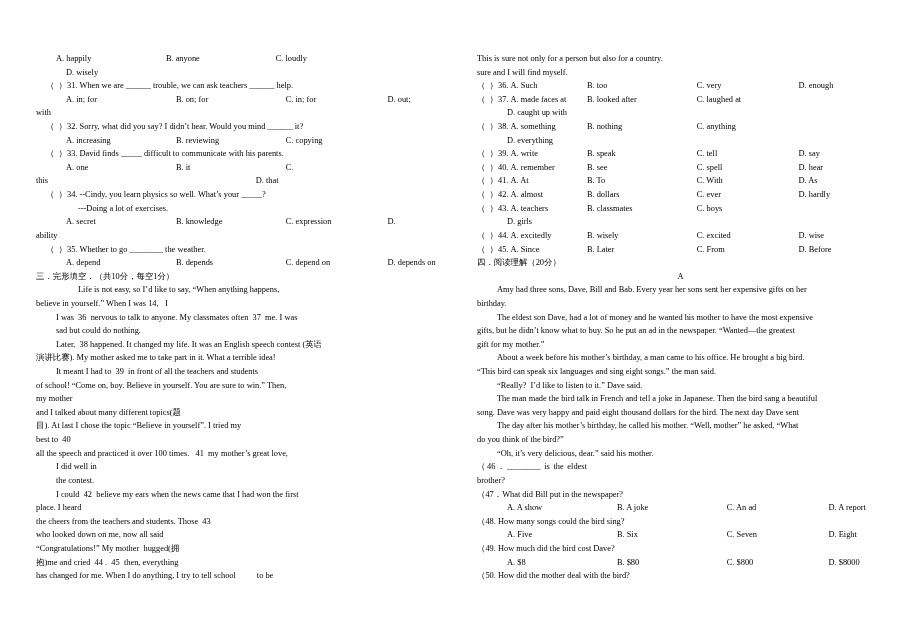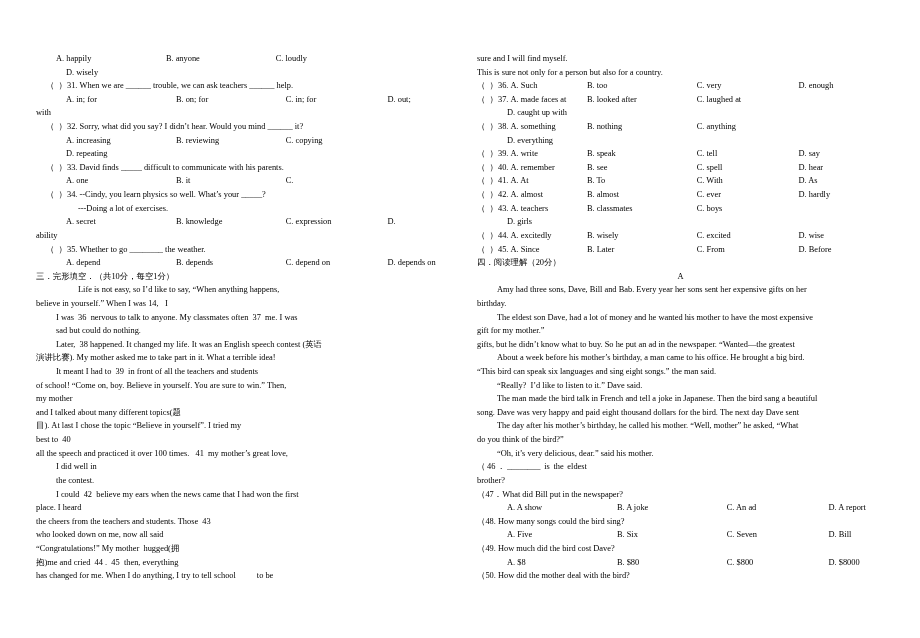--- a/index.html
+++ b/index.html
@@ -63,23 +63,23 @@
 <div class="page">
   <div class="cols">
     <div class="col left" id="left-col">
         <p class="indent2 opts line"><span class="o1">A. happily</span><span class="o2">B. anyone</span><span class="o3">C. loudly</span><span class="o4"></span></p>
         <p class="indent3 line">D. wisely</p>
         <p class="indent1 line">（  ）31. When we are ______ trouble, we can ask teachers ______ help.</p>
         <p class="indent3 opts line"><span class="o1">A. in; for</span><span class="o2">B. on; for</span><span class="o3">C. in; for</span><span class="o4">D. out;</span></p>
         <p class="line">with</p>
         <p class="indent1 line">（  ）32. Sorry, what did you say? I didn’t hear. Would you mind ______ it?</p>
         <p class="indent3 opts line"><span class="o1">A. increasing</span><span class="o2">B. reviewing</span><span class="o3">C. copying</span><span class="o4"></span></p>
-        <p class="indent3 line">D. repeating</p>
         <p class="indent1 line">（  ）33. David finds _____ difficult to communicate with his parents.</p>
         <p class="indent3 opts line"><span class="o1">A. one</span><span class="o2">B. it</span><span class="o3">C.</span><span class="o4"></span></p>
+        <p class="opts line"><span class="o1">this</span><span class="o2"></span><span class="o3">D. that</span><span class="o4"></span></p>
         <p class="indent1 line">（  ）34. --Cindy, you learn physics so well. What’s your _____?</p>
         <p class="indent4 line">---Doing a lot of exercises.</p>
         <p class="indent3 opts line"><span class="o1">A. secret</span><span class="o2">B. knowledge</span><span class="o3">C. expression</span><span class="o4">D.</span></p>
         <p class="line">ability</p>
         <p class="indent1 line">（  ）35. Whether to go ________ the weather.</p>
         <p class="indent3 opts line"><span class="o1">A. depend</span><span class="o2">B. depends</span><span class="o3">C. depend on</span><span class="o4">D. depends on</span></p>
         <p class="line">三．完形填空．（共10分，每空1分）</p>
         <p class="indent4 line">Life is not easy, so I’d like to say, “When anything happens,</p>
         <p class="line">believe in yourself.” When I was 14,   I</p>
         <p class="indent2 line">I was  36  nervous to talk to anyone. My classmates often  37  me. I was</p>
@@ -97,53 +97,53 @@
         <p class="indent2 line">the contest.</p>
         <p class="indent2 line">I could  42  believe my ears when the news came that I had won the first</p>
         <p class="line">place. I heard</p>
         <p class="line">the cheers from the teachers and students. Those  43 </p>
         <p class="line">who looked down on me, now all said</p>
         <p class="line">“Congratulations!” My mother  hugged(拥</p>
         <p class="line">抱)me and cried  44 .  45  then, everything</p>
         <p class="line">has changed for me. When I do anything, I try to tell school          to be</p>
       </div>
     <div class="col right" id="right-col">
+        <p class="line">This is sure not only for a person but also for a country.</p>
         <p class="line">sure and I will find myself.</p>
-        <p class="line">This is sure not only for a person but also for a country.</p>
         <p class="opts line"><span class="o1">（  ）36. A. Such</span><span class="o2">B. too</span><span class="o3">C. very</span><span class="o4">D. enough</span></p>
         <p class="opts line"><span class="o1">（  ）37. A. made faces at</span><span class="o2">B. looked after</span><span class="o3">C. laughed at</span><span class="o4"></span></p>
         <p class="indent3 line">D. caught up with</p>
         <p class="opts line"><span class="o1">（  ）38. A. something</span><span class="o2">B. nothing</span><span class="o3">C. anything</span><span class="o4"></span></p>
         <p class="indent3 line">D. everything</p>
         <p class="opts line"><span class="o1">（  ）39. A. write</span><span class="o2">B. speak</span><span class="o3">C. tell</span><span class="o4">D. say</span></p>
         <p class="opts line"><span class="o1">（  ）40. A. remember</span><span class="o2">B. see</span><span class="o3">C. spell</span><span class="o4">D. hear</span></p>
         <p class="opts line"><span class="o1">（  ）41. A. At</span><span class="o2">B. To</span><span class="o3">C. With</span><span class="o4">D. As</span></p>
-        <p class="opts line"><span class="o1">（  ）42. A. almost</span><span class="o2">B. almost</span><span class="o3">C. ever</span><span class="o4">D. hardly</span></p>
+        <p class="opts line"><span class="o1">（  ）42. A. almost</span><span class="o2">B. dollars</span><span class="o3">C. ever</span><span class="o4">D. hardly</span></p>
         <p class="opts line"><span class="o1">（  ）43. A. teachers</span><span class="o2">B. classmates</span><span class="o3">C. boys</span><span class="o4"></span></p>
         <p class="indent3 line">D. girls</p>
         <p class="opts line"><span class="o1">（  ）44. A. excitedly</span><span class="o2">B. wisely</span><span class="o3">C. excited</span><span class="o4">D. wise</span></p>
         <p class="opts line"><span class="o1">（  ）45. A. Since</span><span class="o2">B. Later</span><span class="o3">C. From</span><span class="o4">D. Before</span></p>
         <p class="line">四．阅读理解（20分）</p>
         <p class="center line">A</p>
         <p class="indent2 line">Amy had three sons, Dave, Bill and Bab. Every year her sons sent her expensive gifts on her</p>
         <p class="line">birthday.</p>
         <p class="indent2 line">The eldest son Dave, had a lot of money and he wanted his mother to have the most expensive</p>
+        <p class="line">gifts, but he didn’t know what to buy. So he put an ad in the newspaper. “Wanted—the greatest</p>
         <p class="line">gift for my mother.”</p>
-        <p class="line">gifts, but he didn’t know what to buy. So he put an ad in the newspaper. “Wanted—the greatest</p>
         <p class="indent2 line">About a week before his mother’s birthday, a man came to his office. He brought a big bird.</p>
         <p class="line">“This bird can speak six languages and sing eight songs.” the man said.</p>
         <p class="indent2 line">“Really?  I’d like to listen to it.” Dave said.</p>
         <p class="indent2 line">The man made the bird talk in French and tell a joke in Japanese. Then the bird sang a beautiful</p>
         <p class="line">song. Dave was very happy and paid eight thousand dollars for the bird. The next day Dave sent</p>
         <p class="indent2 line">The day after his mother’s birthday, he called his mother. “Well, mother” he asked, “What</p>
         <p class="line">do you think of the bird?”</p>
         <p class="indent2 line">“Oh, it’s very delicious, dear.” said his mother.</p>
         <p class="opts line"><span class="o1">（46．________ is the eldest brother?</span><span class="o2"></span><span class="o3"></span><span class="o4"></span></p>
         <p class="line">（47．What did Bill put in the newspaper?</p>
         <p class="indent3 opts line"><span class="o1">A. A show</span><span class="o2">B. A joke</span><span class="o3">C. An ad</span><span class="o4">D. A report</span></p>
         <p class="line">（48. How many songs could the bird sing?</p>
-        <p class="indent3 opts line"><span class="o1">A. Five</span><span class="o2">B. Six</span><span class="o3">C. Seven</span><span class="o4">D. Bill</span></p>
+        <p class="indent3 opts line"><span class="o1">A. Five</span><span class="o2">B. Six</span><span class="o3">C. Seven</span><span class="o4">D. Eight</span></p>
         <p class="line">（49. How much did the bird cost Dave?</p>
         <p class="indent3 opts line"><span class="o1">A. $8</span><span class="o2">B. $80</span><span class="o3">C. $800</span><span class="o4">D. $8000</span></p>
         <p class="line">（50. How did the mother deal with the bird?</p>
       </div>
   </div>
 </div>
 
 </body></html>

